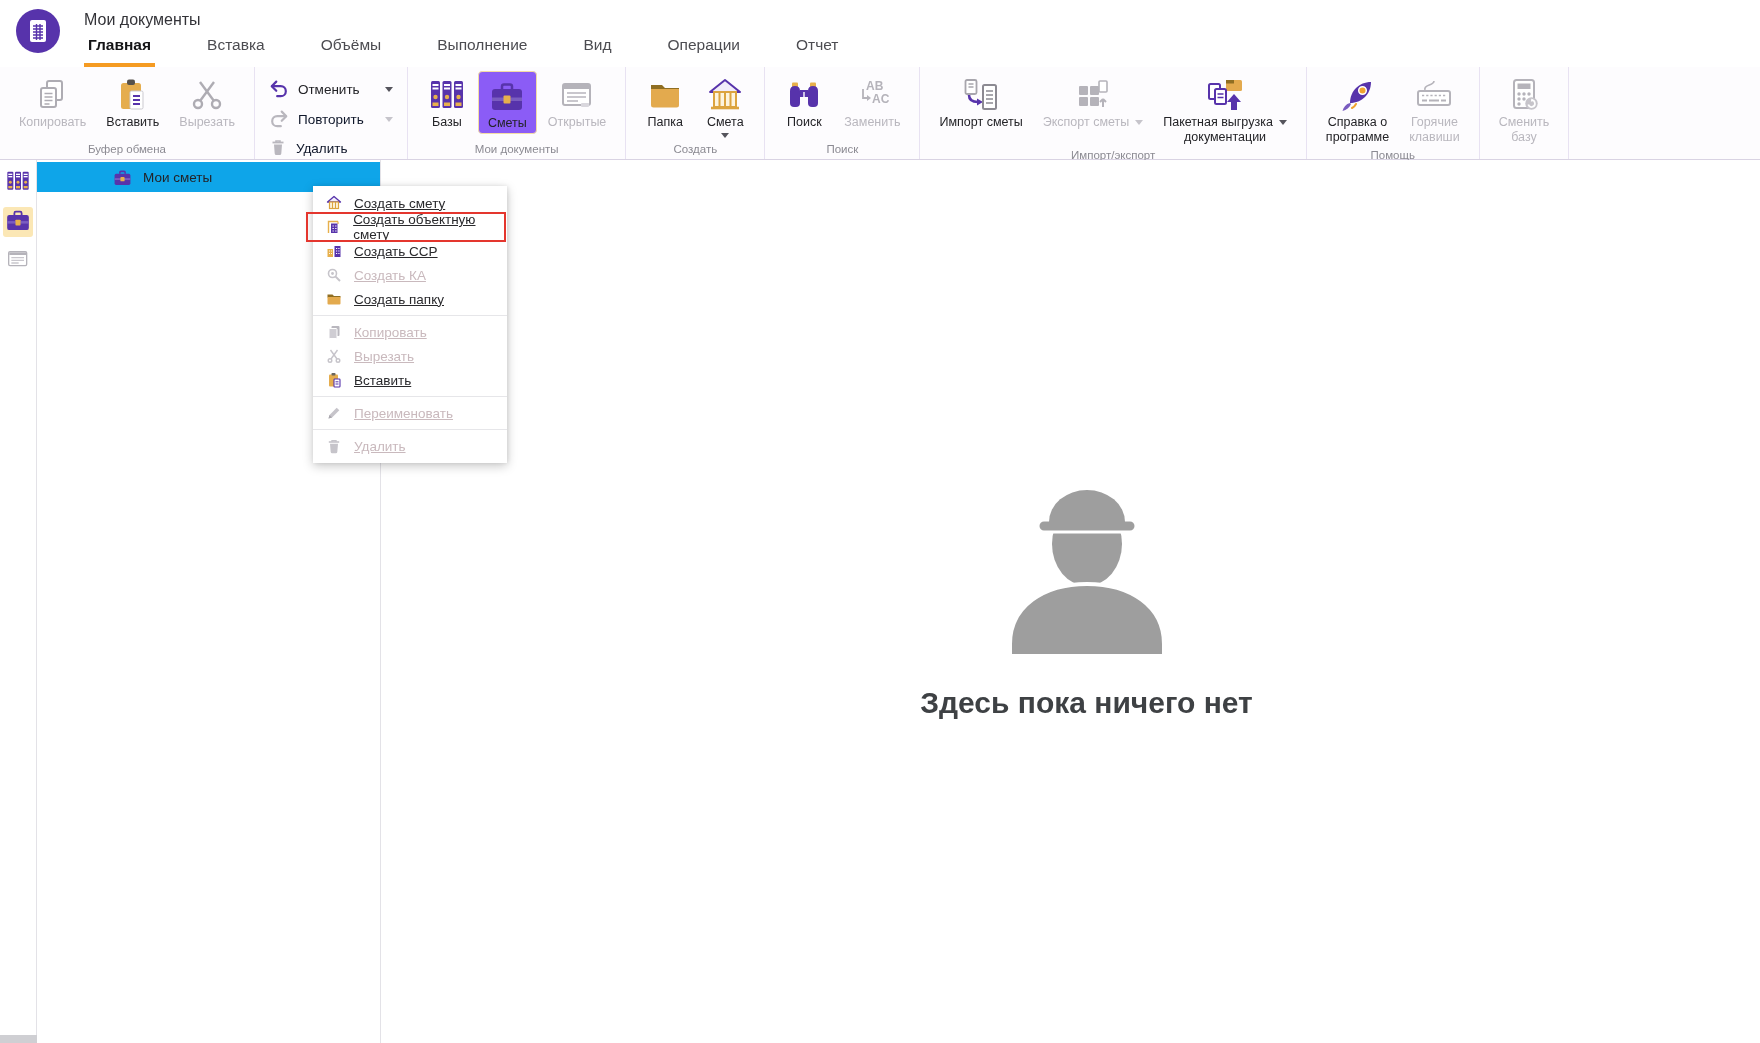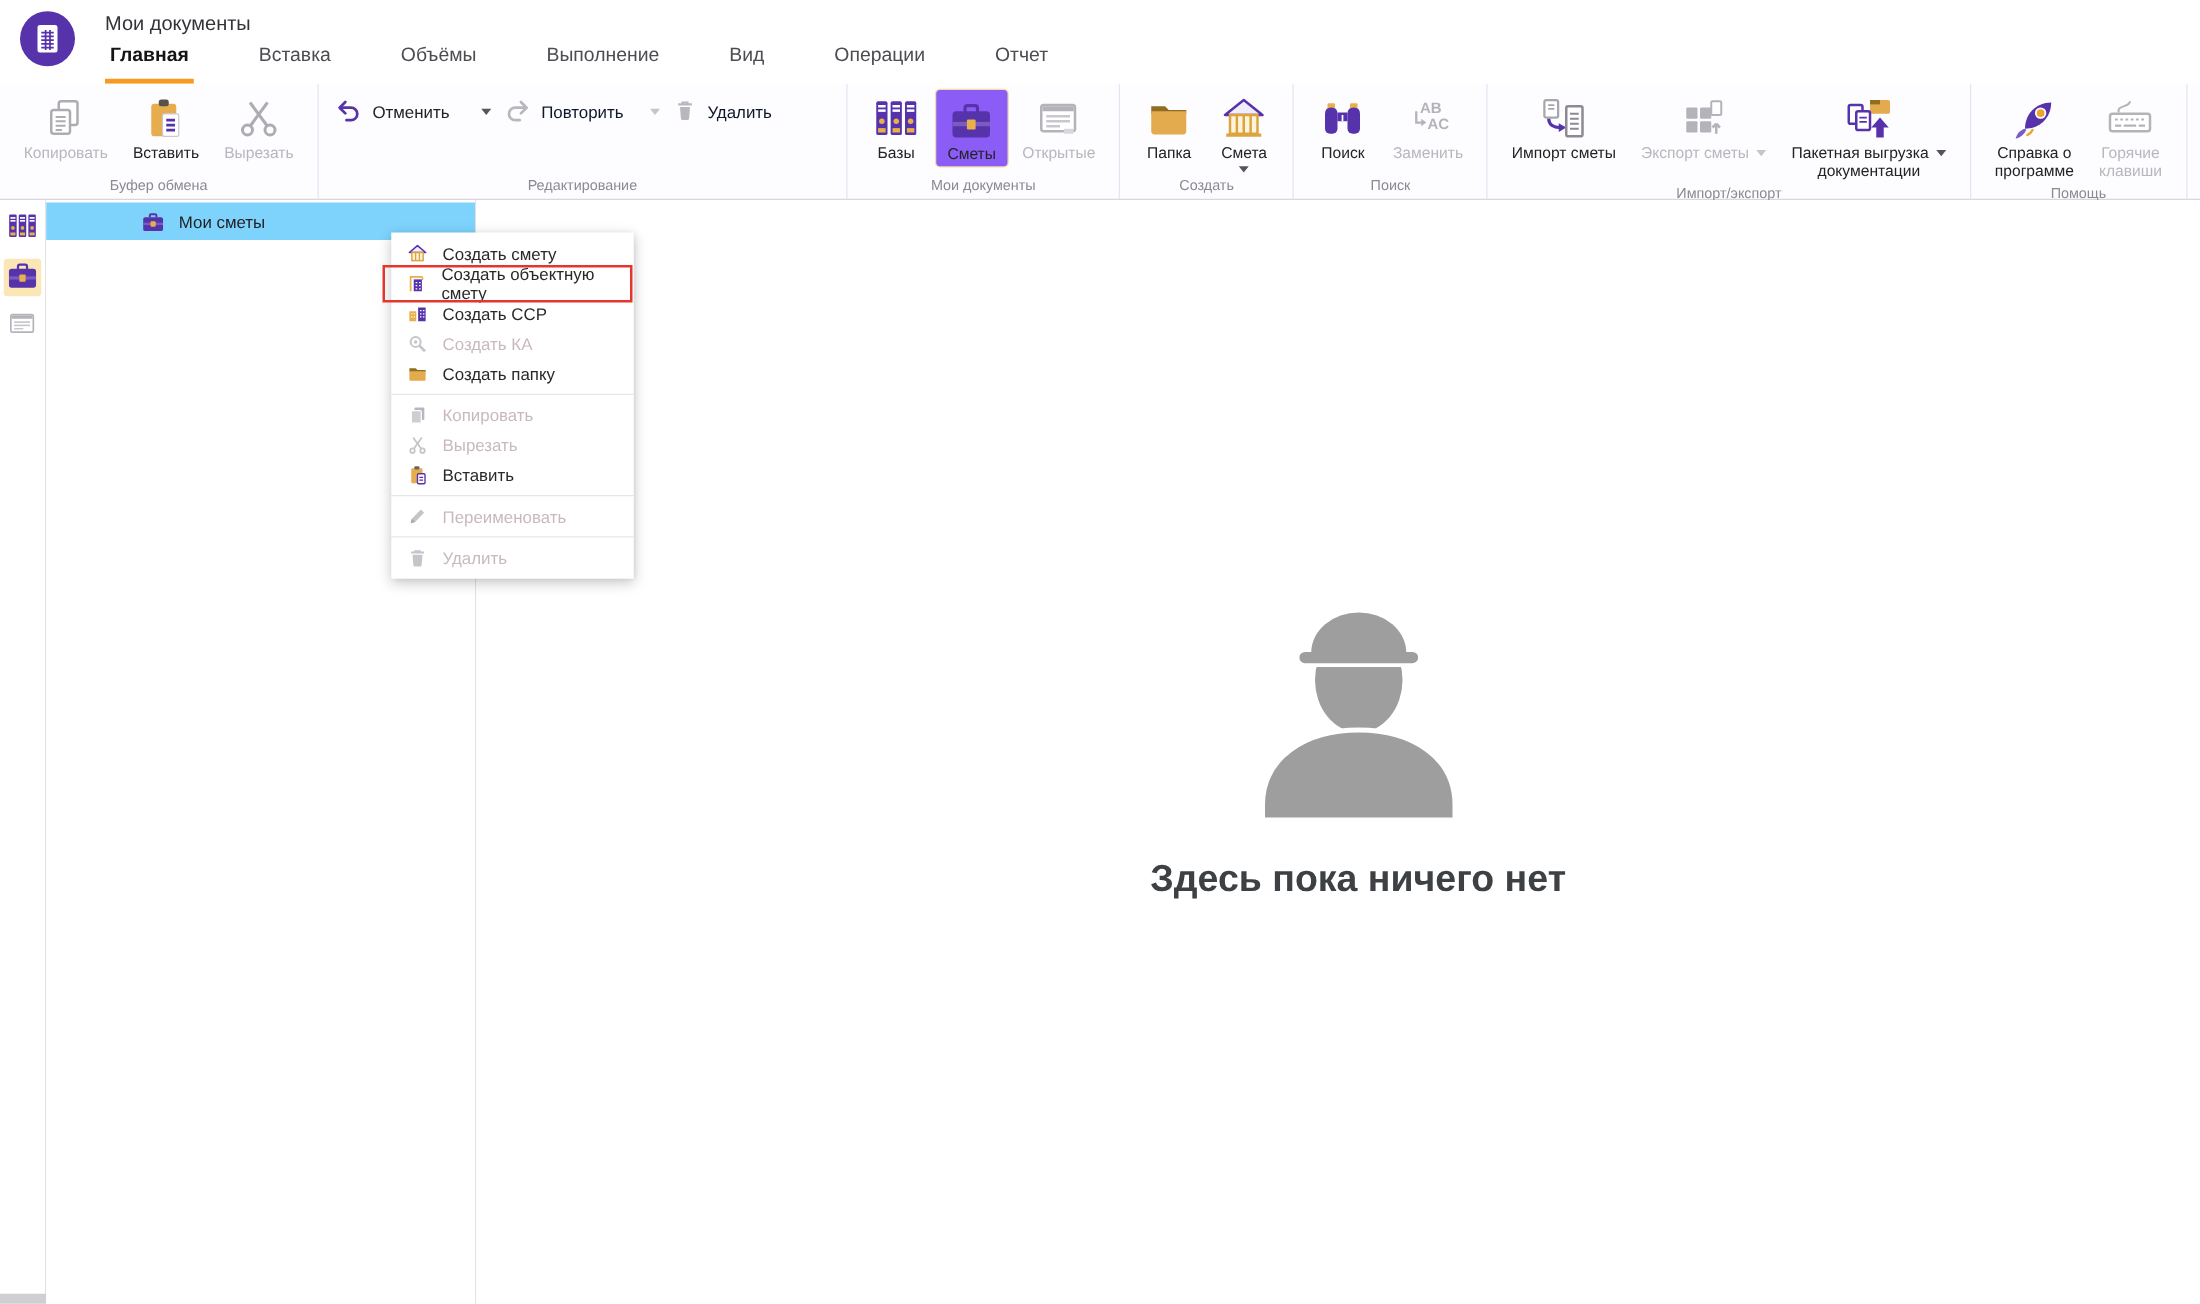--- a/index.html
+++ b/index.html
@@ -24,52 +24,52 @@
   .rbtn { display:flex; flex-direction:column; align-items:center; padding:4px 9px 2px; border-radius:4px; min-width:58px; }
   .rbtn .ricon { height:40px; display:flex; align-items:center; justify-content:center; }
   .rtext { font-size:12.5px; line-height:1.18; color:#232327; text-align:center; white-space:nowrap; font-weight:500; }
   .rtext2 { font-size:12.5px; line-height:1.18; color:#232327; text-align:center; font-weight:500; }
   .rbtn.disabled .rtext, .rbtn.disabled .rtext2 { color:#b9b7be; font-weight:400; }
   .rbtn.selected { background:#8b5cf6; border:1px solid #f3dca6; }
   .caret { display:inline-block; width:0; height:0; border-left:4px solid transparent;
     border-right:4px solid transparent; border-top:5px solid #55545c; margin-left:6px; vertical-align:middle; }
   .caret.below { display:block; margin:3px auto 0; }
   .disabled .caret, .caret.dis { border-top-color:#c6c4cb; }
-  .vstack { display:flex; flex-direction:row; gap:3px; padding-top:5px; }
+  .vstack { display:flex; flex-direction:column; gap:3px; padding-top:5px; }
   .edit-btn { display:flex; align-items:center; gap:9px; padding:2px 4px; width:132px; font-size:13.5px; color:#232327; }
   .edit-btn.disabled { color:#0f172a; }
   .edit-btn .ecaret { margin-left:auto; }
 
   
   .rail { position:absolute; left:0; top:160px; bottom:0; width:37px; background:#fff;
     border-right:1px solid #e3e2e7; display:flex; flex-direction:column; align-items:center; padding-top:8px; gap:9px; }
   .rail-item { width:30px; height:30px; display:flex; align-items:center; justify-content:center; border-radius:3px; }
   .rail-item.selected { background:#fbe7b5; }
   .rail-stub { position:absolute; left:0; bottom:0; width:37px; height:8px; background:#cfcfd3; }
 
   
   .tree { position:absolute; left:37px; top:160px; bottom:0; width:344px; background:#fff; border-right:1px solid #e3e2e7; }
   .tree-row { height:30px; display:flex; align-items:center; font-size:13.5px; color:#232327; padding-left:46px; }
-  .tree-row.selected { background:#7dd3fc; }
+  .tree-row.selected { background:#0ea5e9; }
   .tree-row.r2 { margin-top:9px; }
   .chev-box { width:20px; margin-right:10px; display:flex; align-items:center; justify-content:center; }
   .chev { width:7px; height:7px; border-top:2px solid #454549; border-right:2px solid #454549; transform:rotate(45deg); }
   .tree-row .ticon { margin-right:11px; display:flex; }
   .tree-row.selected { margin-top:2px; }
 
   
   .main { position:absolute; left:381px; right:0; top:160px; bottom:0; background:#fff;
     display:flex; flex-direction:column; align-items:center; }
   .empty-wrap { margin-top:304px; text-align:center;margin-left:32px; }
   .empty-text { margin-top:26px; font-size:30px; font-weight:bold; color:#3e4144; }
 
   
   .menu { position:absolute; left:313px; top:186px; width:194px; background:#fff; z-index:20;
     padding:5px 0; box-shadow:0 3px 10px rgba(0,0,0,.22), 1px 0 4px rgba(0,0,0,.08); }
-  .mi { height:24px; display:flex; align-items:center; padding-left:12px; font-size:13.5px; color:#29292c; }
+  .mi { height:24px; display:flex; align-items:center; padding-left:12px; font-size:13.5px; color:#29292c;text-decoration:underline; }
   .mi .micon { width:17px; display:flex; justify-content:center; margin-right:12px; }
   .mi.disabled { color:#c9b9bd; }
   .msep { height:1px; background:#e6e6e9; margin:4px 0; }
   .red-box { position:absolute; left:-7px; right:1px; top:26px; height:30px;
     border:2px solid #e4362e; pointer-events:none; z-index:21; }
 </style>
 </head>
 <body>
 
 <div class="titlebar">

